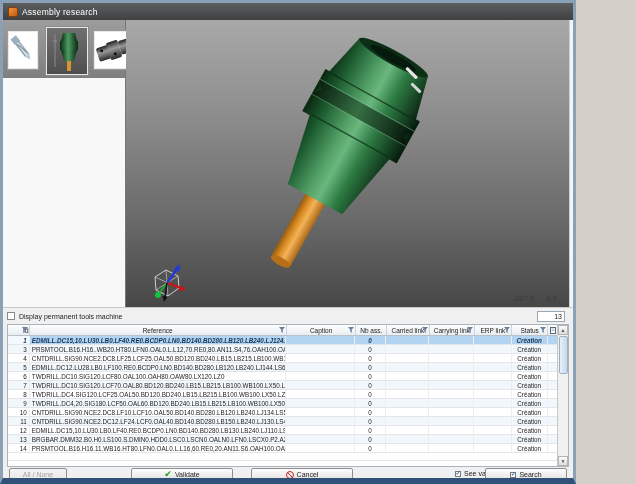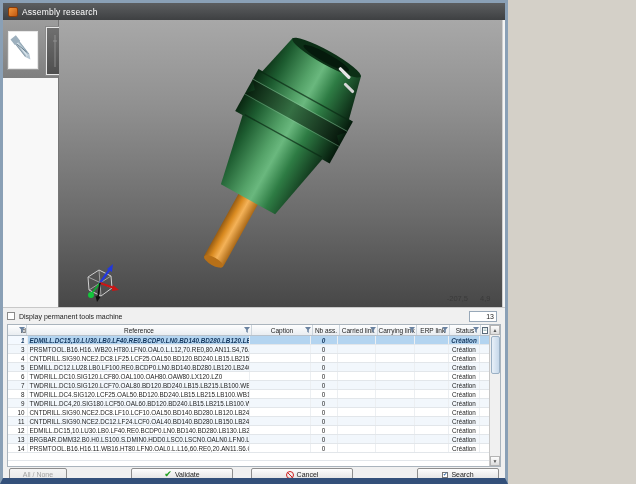--- a/index.html
+++ b/index.html
@@ -1,17 +1,17 @@
 <!DOCTYPE html>
 <html><head>
 <meta charset="utf-8">
 <style>
   html,body{margin:0;padding:0;background:#d4d0c8;}
   *{box-sizing:border-box;font-family:"Liberation Sans",sans-serif;}
-  #win{position:relative;width:508px;height:484px;
+  #win{position:relative;width:576px;height:484px;
        border-left:3px solid #8aa0b6;border-right:3px solid #8aa0b6;
        border-top:3px solid #8aa0b6;border-bottom:6px solid #33507a;
        background:#f0f0f0;overflow:hidden;}
   
   #titlebar{height:17px;background:linear-gradient(180deg,#5c5e60,#3e4042);
             display:flex;align-items:center;padding:0 5px;gap:4px;}
   #titlebar .app-ico{width:10px;height:10px;border-radius:2px;
             background:linear-gradient(135deg,#f2953a,#c05a12);border:1px solid #8a3c08;}
   #titlebar .t{color:#fff;font-size:8.5px;letter-spacing:.2px;}
   

